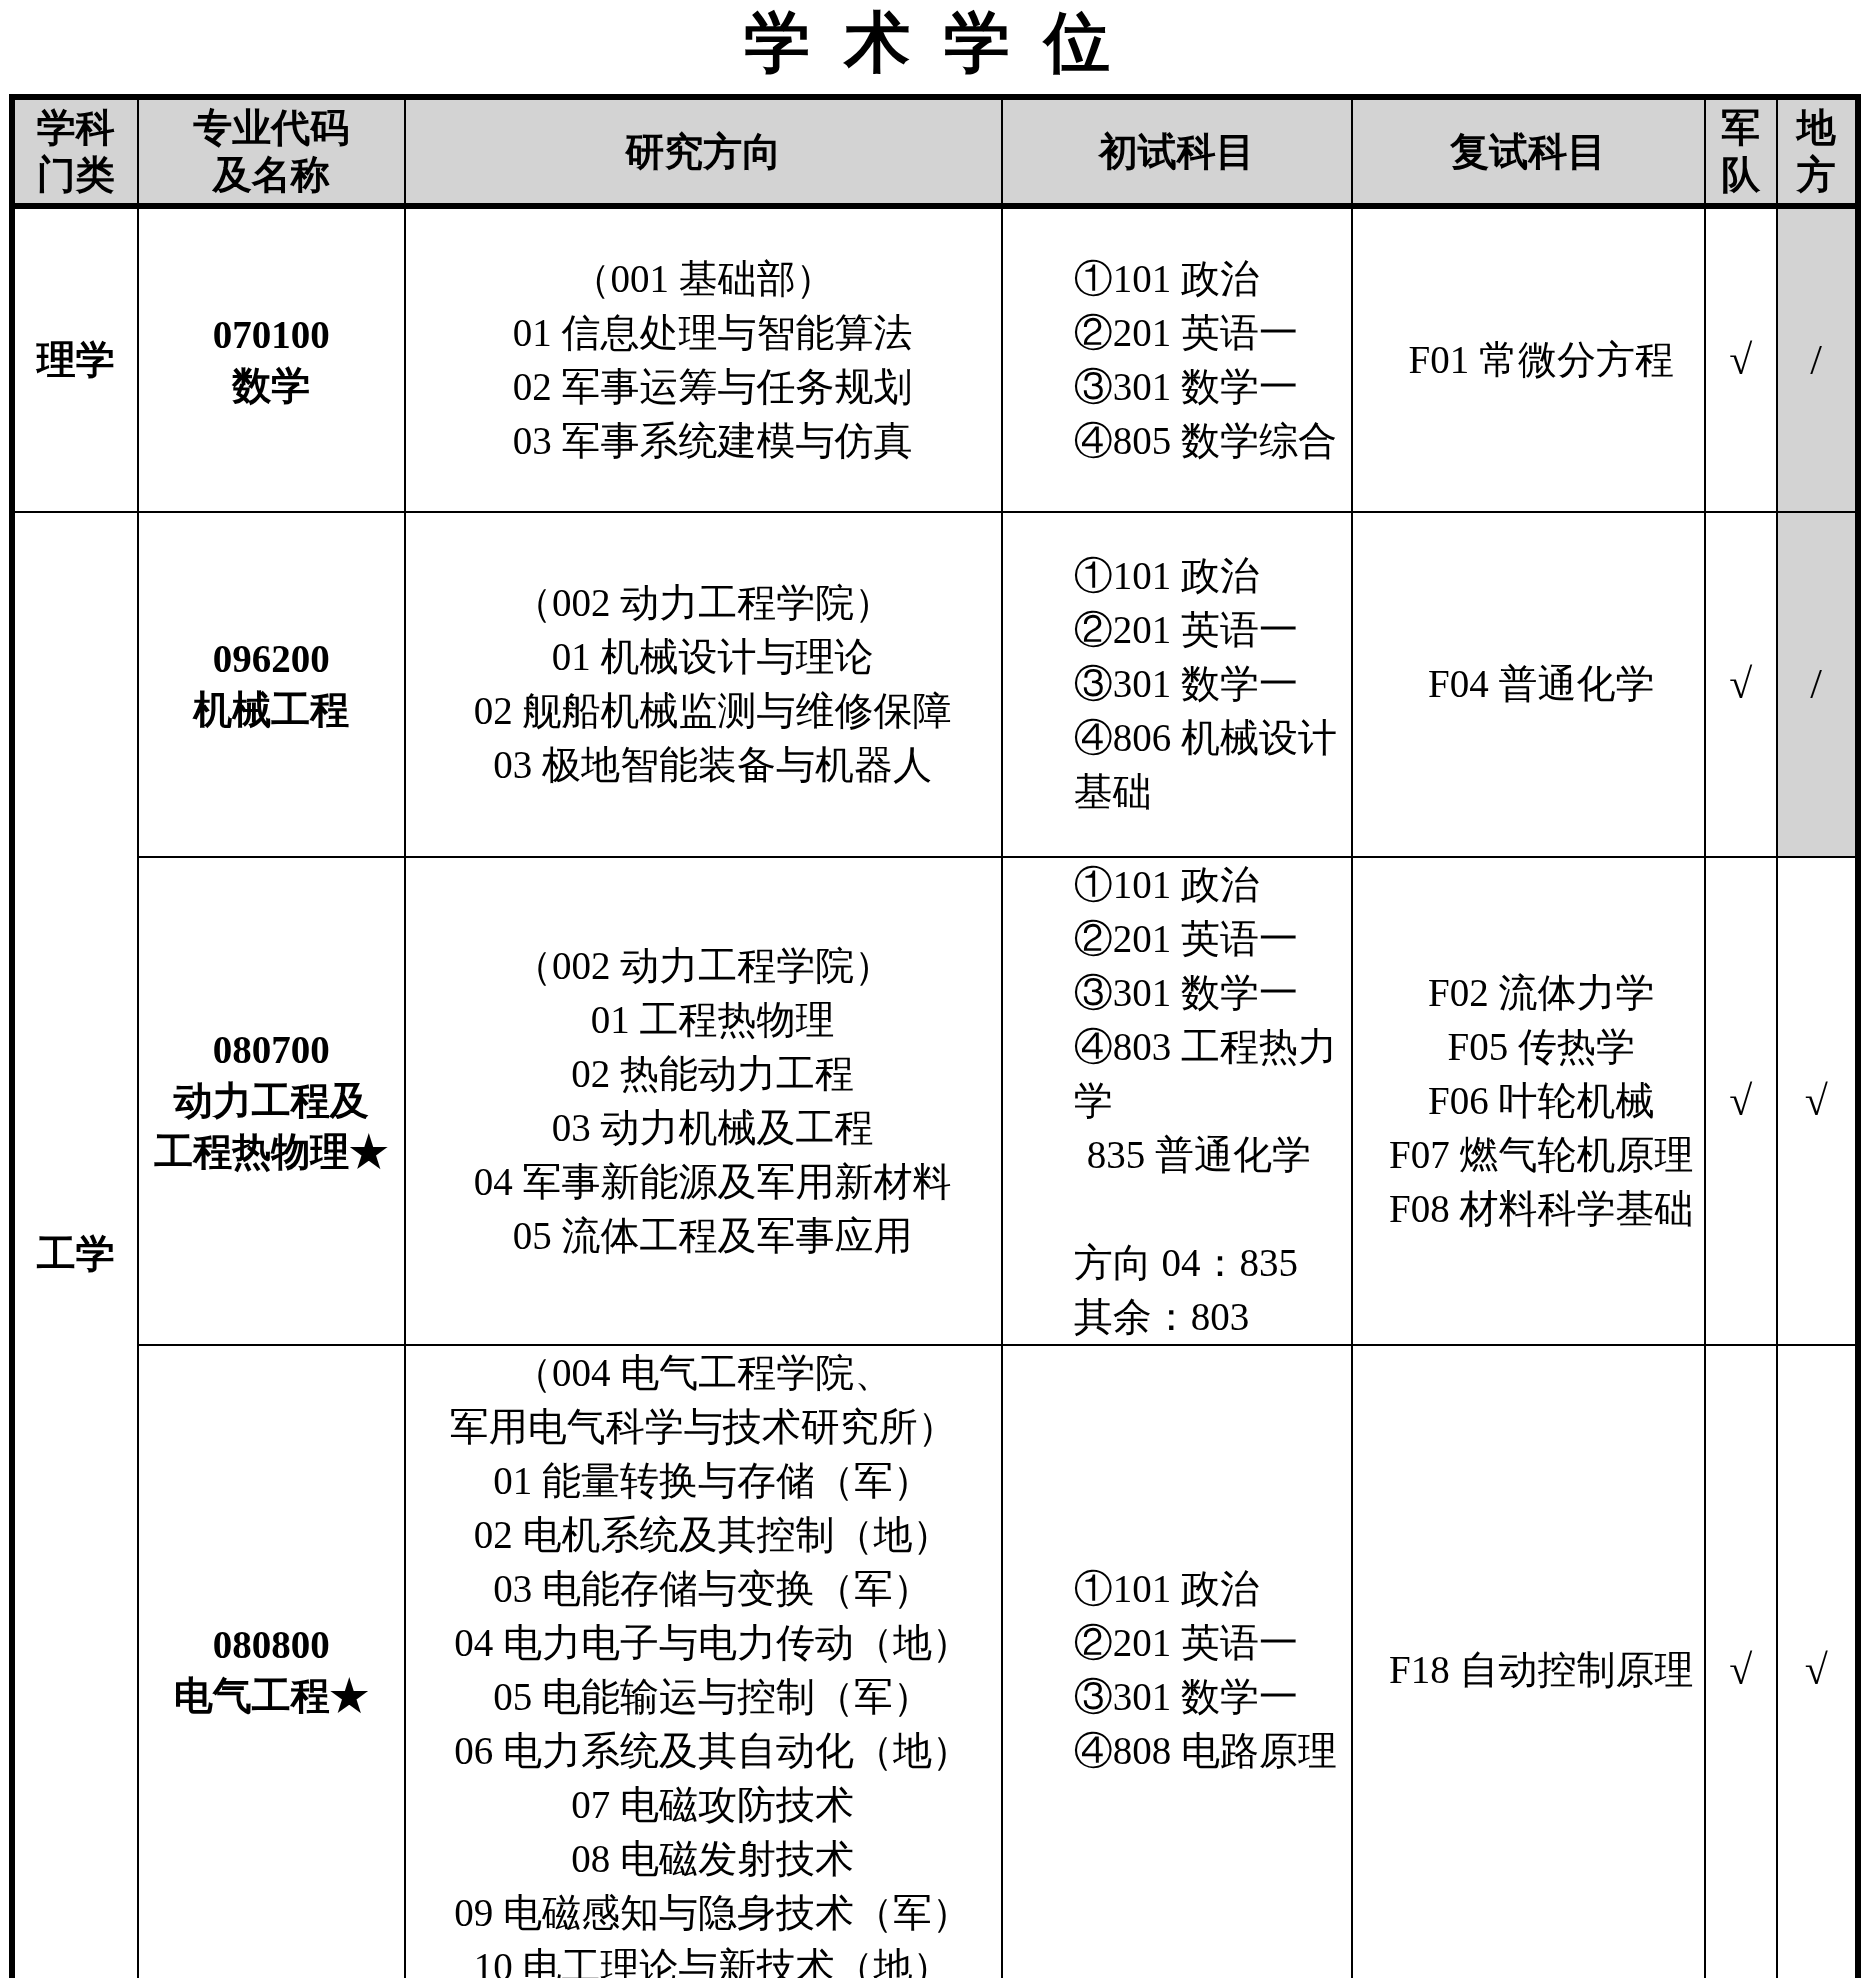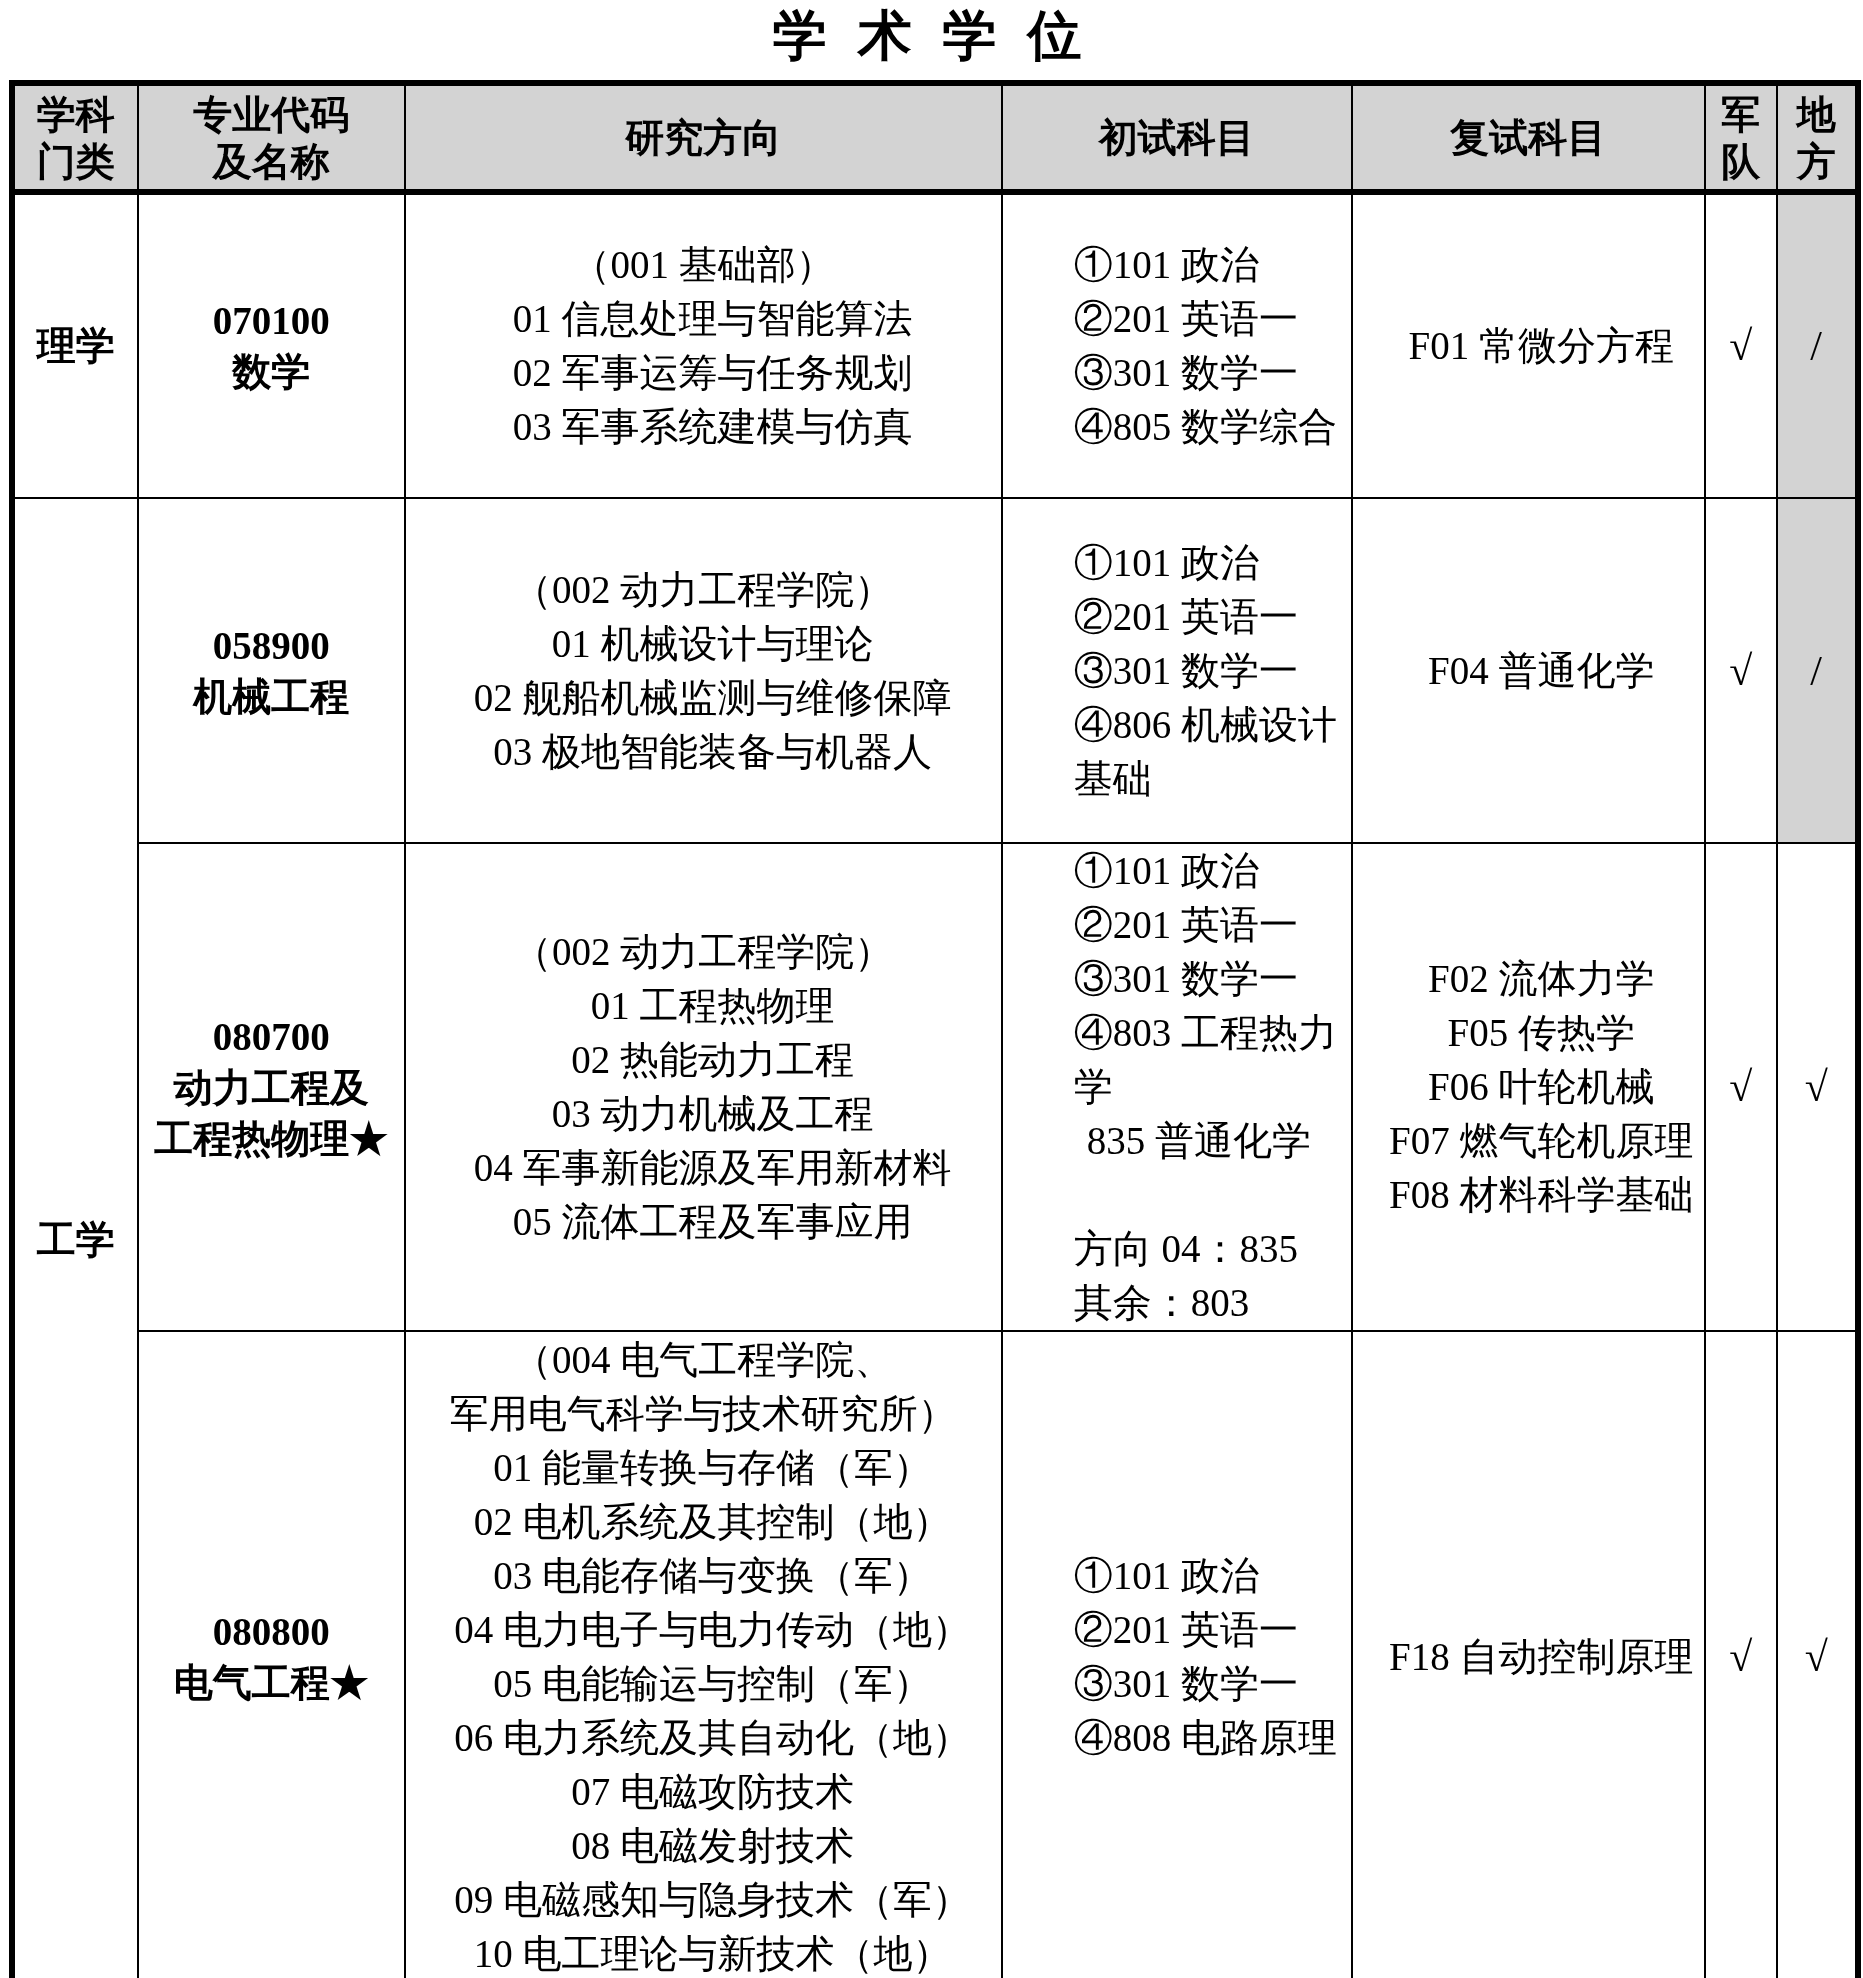--- a/index.html
+++ b/index.html
@@ -8,21 +8,21 @@
     width: 1863px;
     height: 1978px;
     background: #fff;
     color: var(--text, #000);
     font-family: "Liberation Serif", "DejaVu Serif", serif;
     overflow: hidden;
   }
   .title {
     padding-top: 7px;
     text-align: center;
-    font-size: 54px;
+    font-size: 66px;
     font-weight: bold;
     letter-spacing: 8.7px;
     line-height: 1.1;
   }
   table.deg {
     border-collapse: collapse;
     table-layout: fixed;
     margin: 14px 0 0 8.7px;
     width: 1846px;
     border: 6.1px solid var(--border, #000);
@@ -116,21 +116,21 @@
       <td>
         <div class="rline">F01 常微分方程</div>
       </td>
       <td class="mark">√</td>
       <td class="mark gray">/</td>
     </tr>
 
     <tr style="height:345px">
       <td class="cat" rowspan="3">工学</td>
       <td class="code">
-        <div class="codeNum">058900</div>
+        <div class="codeNum">096200</div>
         <div class="codeName pre">机械工程</div>
       </td>
       <td>
         <div class="dept">（002 动力工程学院）</div>
         <div class="dline">01 机械设计与理论</div>
         <div class="dline">02 舰船机械监测与维修保障</div>
         <div class="dline">03 极地智能装备与机器人</div>
       </td>
       <td>
         <div class="iline">①101 政治</div>

